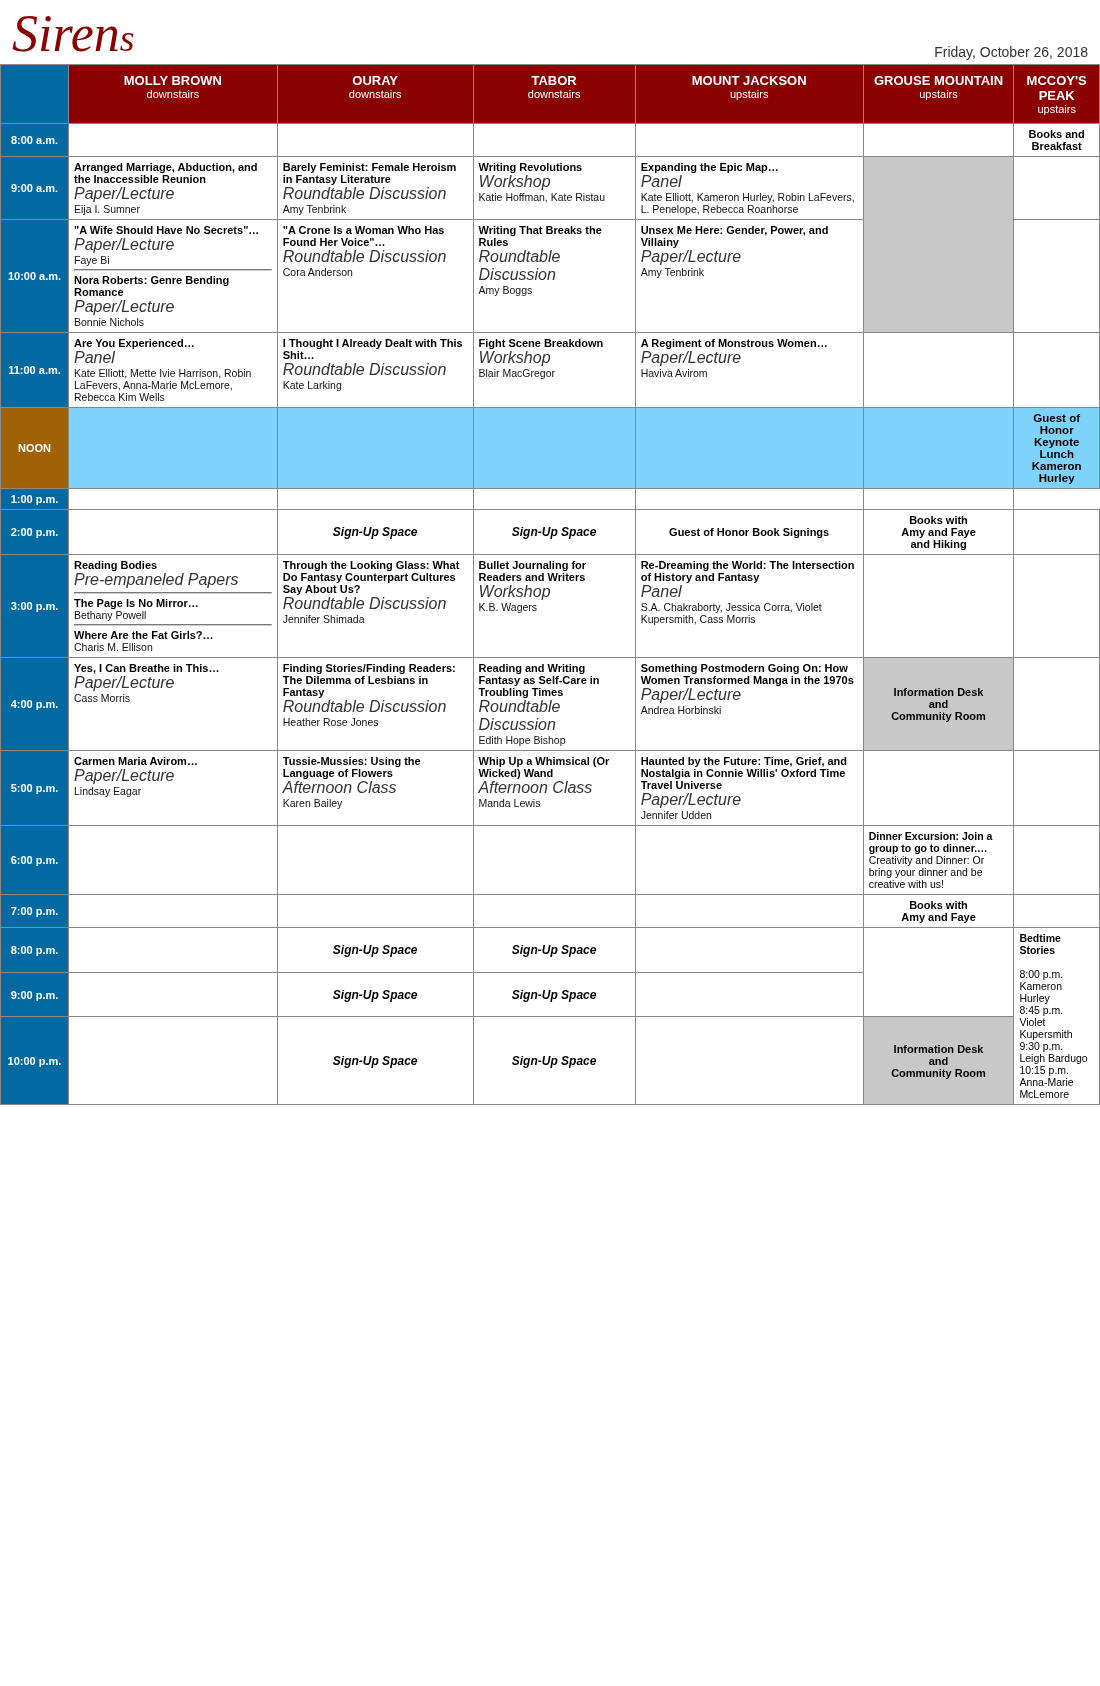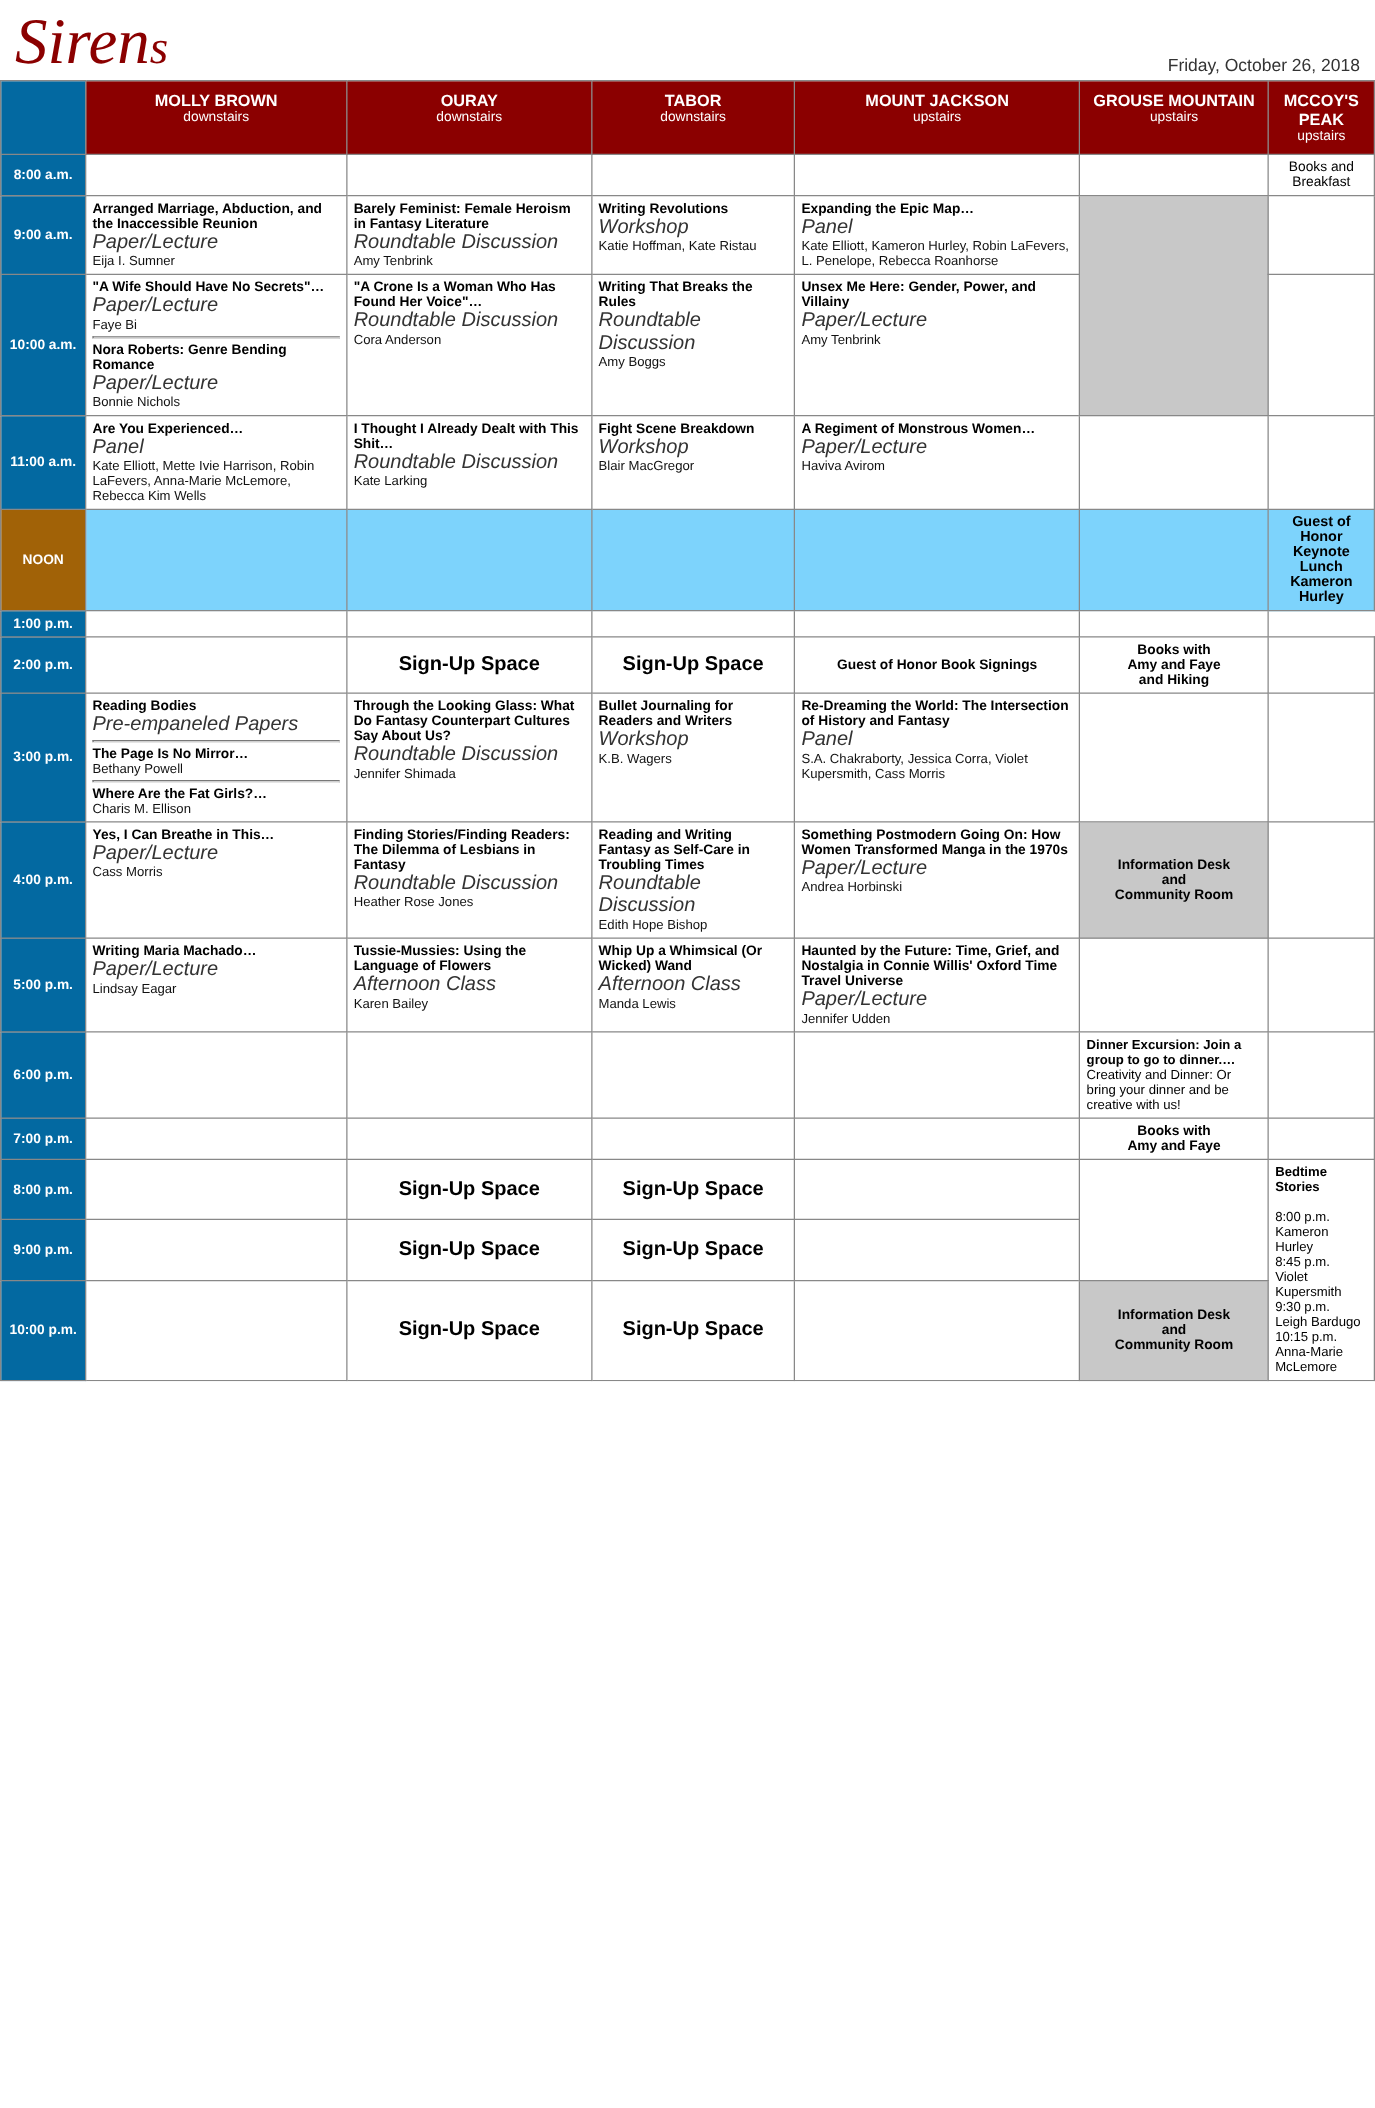--- a/index.html
+++ b/index.html
@@ -16,21 +16,21 @@
     .time-col { width: 68px; background: #0369a1; color: #fff; font-weight: bold; text-align: center; vertical-align: middle; font-size: 11px; }
     .col-header { background: #8b0000; color: #fff; font-weight: bold; padding: 8px 5px; }
     .col-header .room { font-size: 13px; font-weight: bold; }
     .col-header .floor { font-size: 11px; font-weight: normal; }
 
     td { background: #fff; }
     .event-title { font-weight: bold; font-size: 11px; }
     .event-type { font-style: italic; font-size: 16px; color: #333; }
     .event-people { font-size: 10.5px; color: #111; }
 
-    .sign-up { font-weight: bold; text-align: center; vertical-align: middle; font-size: 16px; }
+    .sign-up { font-weight: bold; text-align: center; vertical-align: middle; font-size: 12px; font-style: italic; }
     .info-desk { background: #ccc; text-align: center; vertical-align: middle; font-weight: bold; font-size: 11px; }
 
     .keynote { font-weight: bold; text-align: center; vertical-align: middle; font-size: 11.5px; }
 
     tr.noon-row td { background: #7dd3fc; }
     tr.noon-row .time-col { background: #a16207; color: #fff; }
 
     .bedtime-cell { font-size: 10.5px; }
     .dinner-cell { font-size: 10.5px; }
   </style>
@@ -73,21 +73,21 @@
     </tr>
   </thead>
   <tbody id="schedule-body">
   <tr>
         <td class="time-col">8:00 a.m.</td>
         <td></td>
         <td></td>
         <td></td>
         <td></td>
         <td></td>
-        <td style="text-align: center; vertical-align: middle; font-weight: normal; margin-top: 24px;">Books and Breakfast</td>
+        <td style="text-align: center; vertical-align: middle; font-weight: bold; margin-top: 24px;">Books and Breakfast</td>
       </tr>
       <tr>
         <td class="time-col">9:00 a.m.</td>
         <td>
           <div class="event-title">Arranged Marriage, Abduction, and the Inaccessible Reunion</div>
           <div class="event-type">Paper/Lecture</div>
           <div class="event-people">Eija I. Sumner</div>
         </td>
         <td>
           <div class="event-title">Barely Feminist: Female Heroism in Fantasy Literature</div>
@@ -237,21 +237,21 @@
           <div class="event-title">Something Postmodern Going On: How Women Transformed Manga in the 1970s</div>
           <div class="event-type">Paper/Lecture</div>
           <div class="event-people">Andrea Horbinski</div>
         </td>
         <td class="info-desk" style="background: rgb(200, 200, 200); text-align: center; vertical-align: middle; font-weight: bold;">Information Desk<br>and<br>Community Room</td>
         <td></td>
       </tr>
       <tr>
         <td class="time-col">5:00 p.m.</td>
         <td>
-          <div class="event-title">Writing Maria Machado…</div>
+          <div class="event-title">Carmen Maria Avirom…</div>
           <div class="event-type">Paper/Lecture</div>
           <div class="event-people">Lindsay Eagar</div>
         </td>
         <td>
           <div class="event-title">Tussie-Mussies: Using the Language of Flowers</div>
           <div class="event-type">Afternoon Class</div>
           <div class="event-people">Karen Bailey</div>
         </td>
         <td>
           <div class="event-title">Whip Up a Whimsical (Or Wicked) Wand</div>

